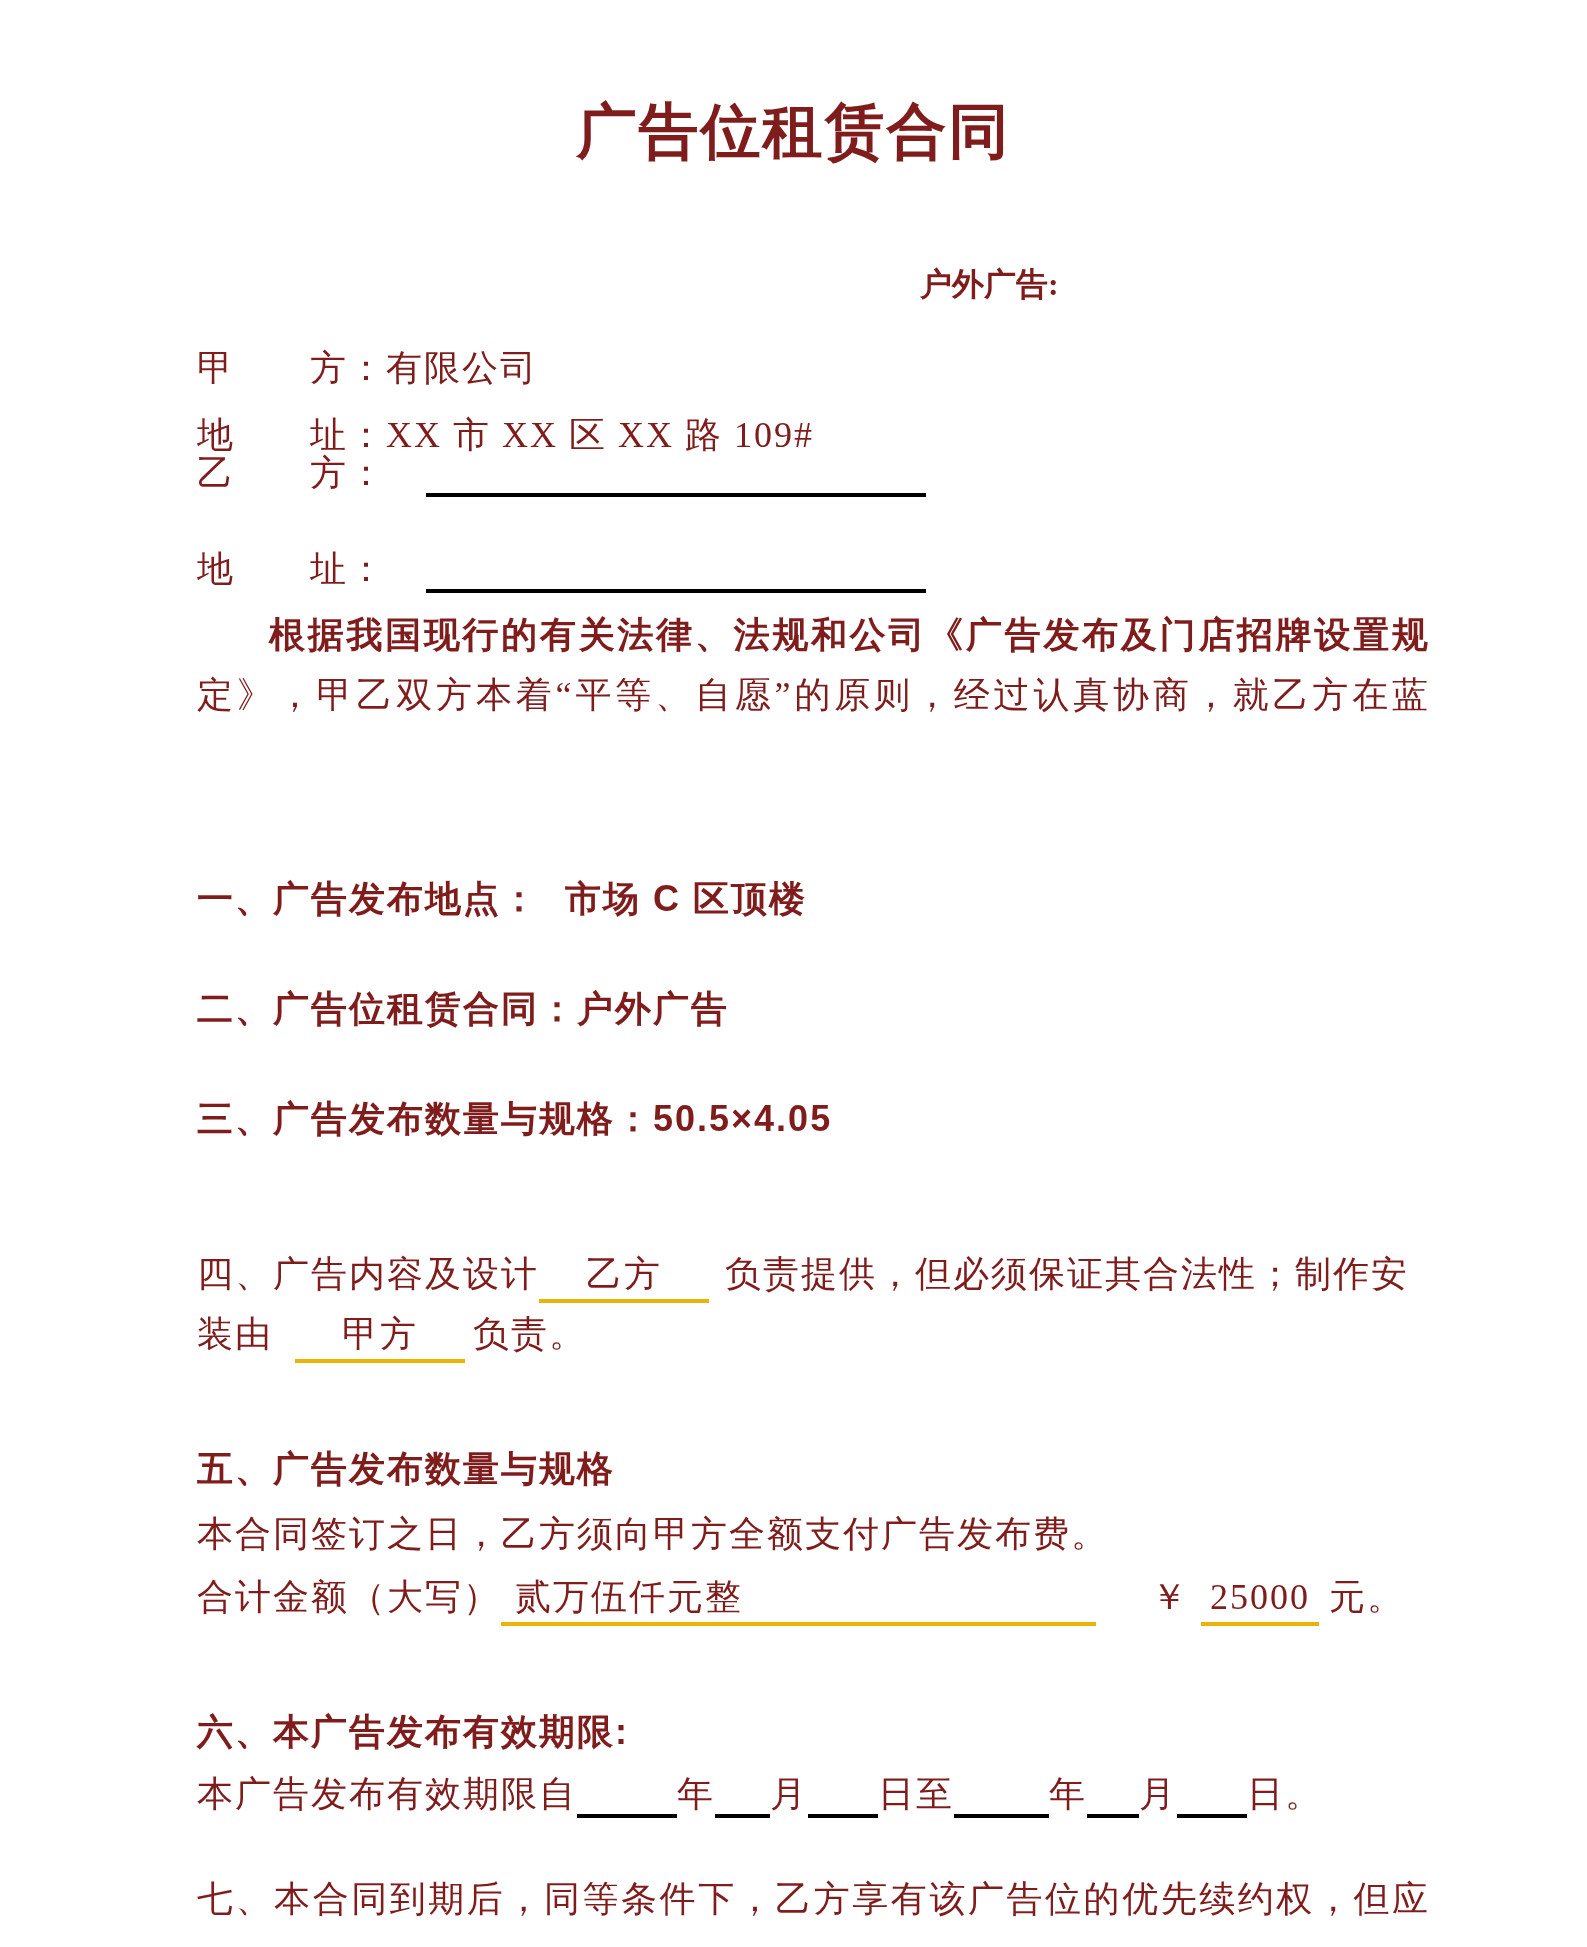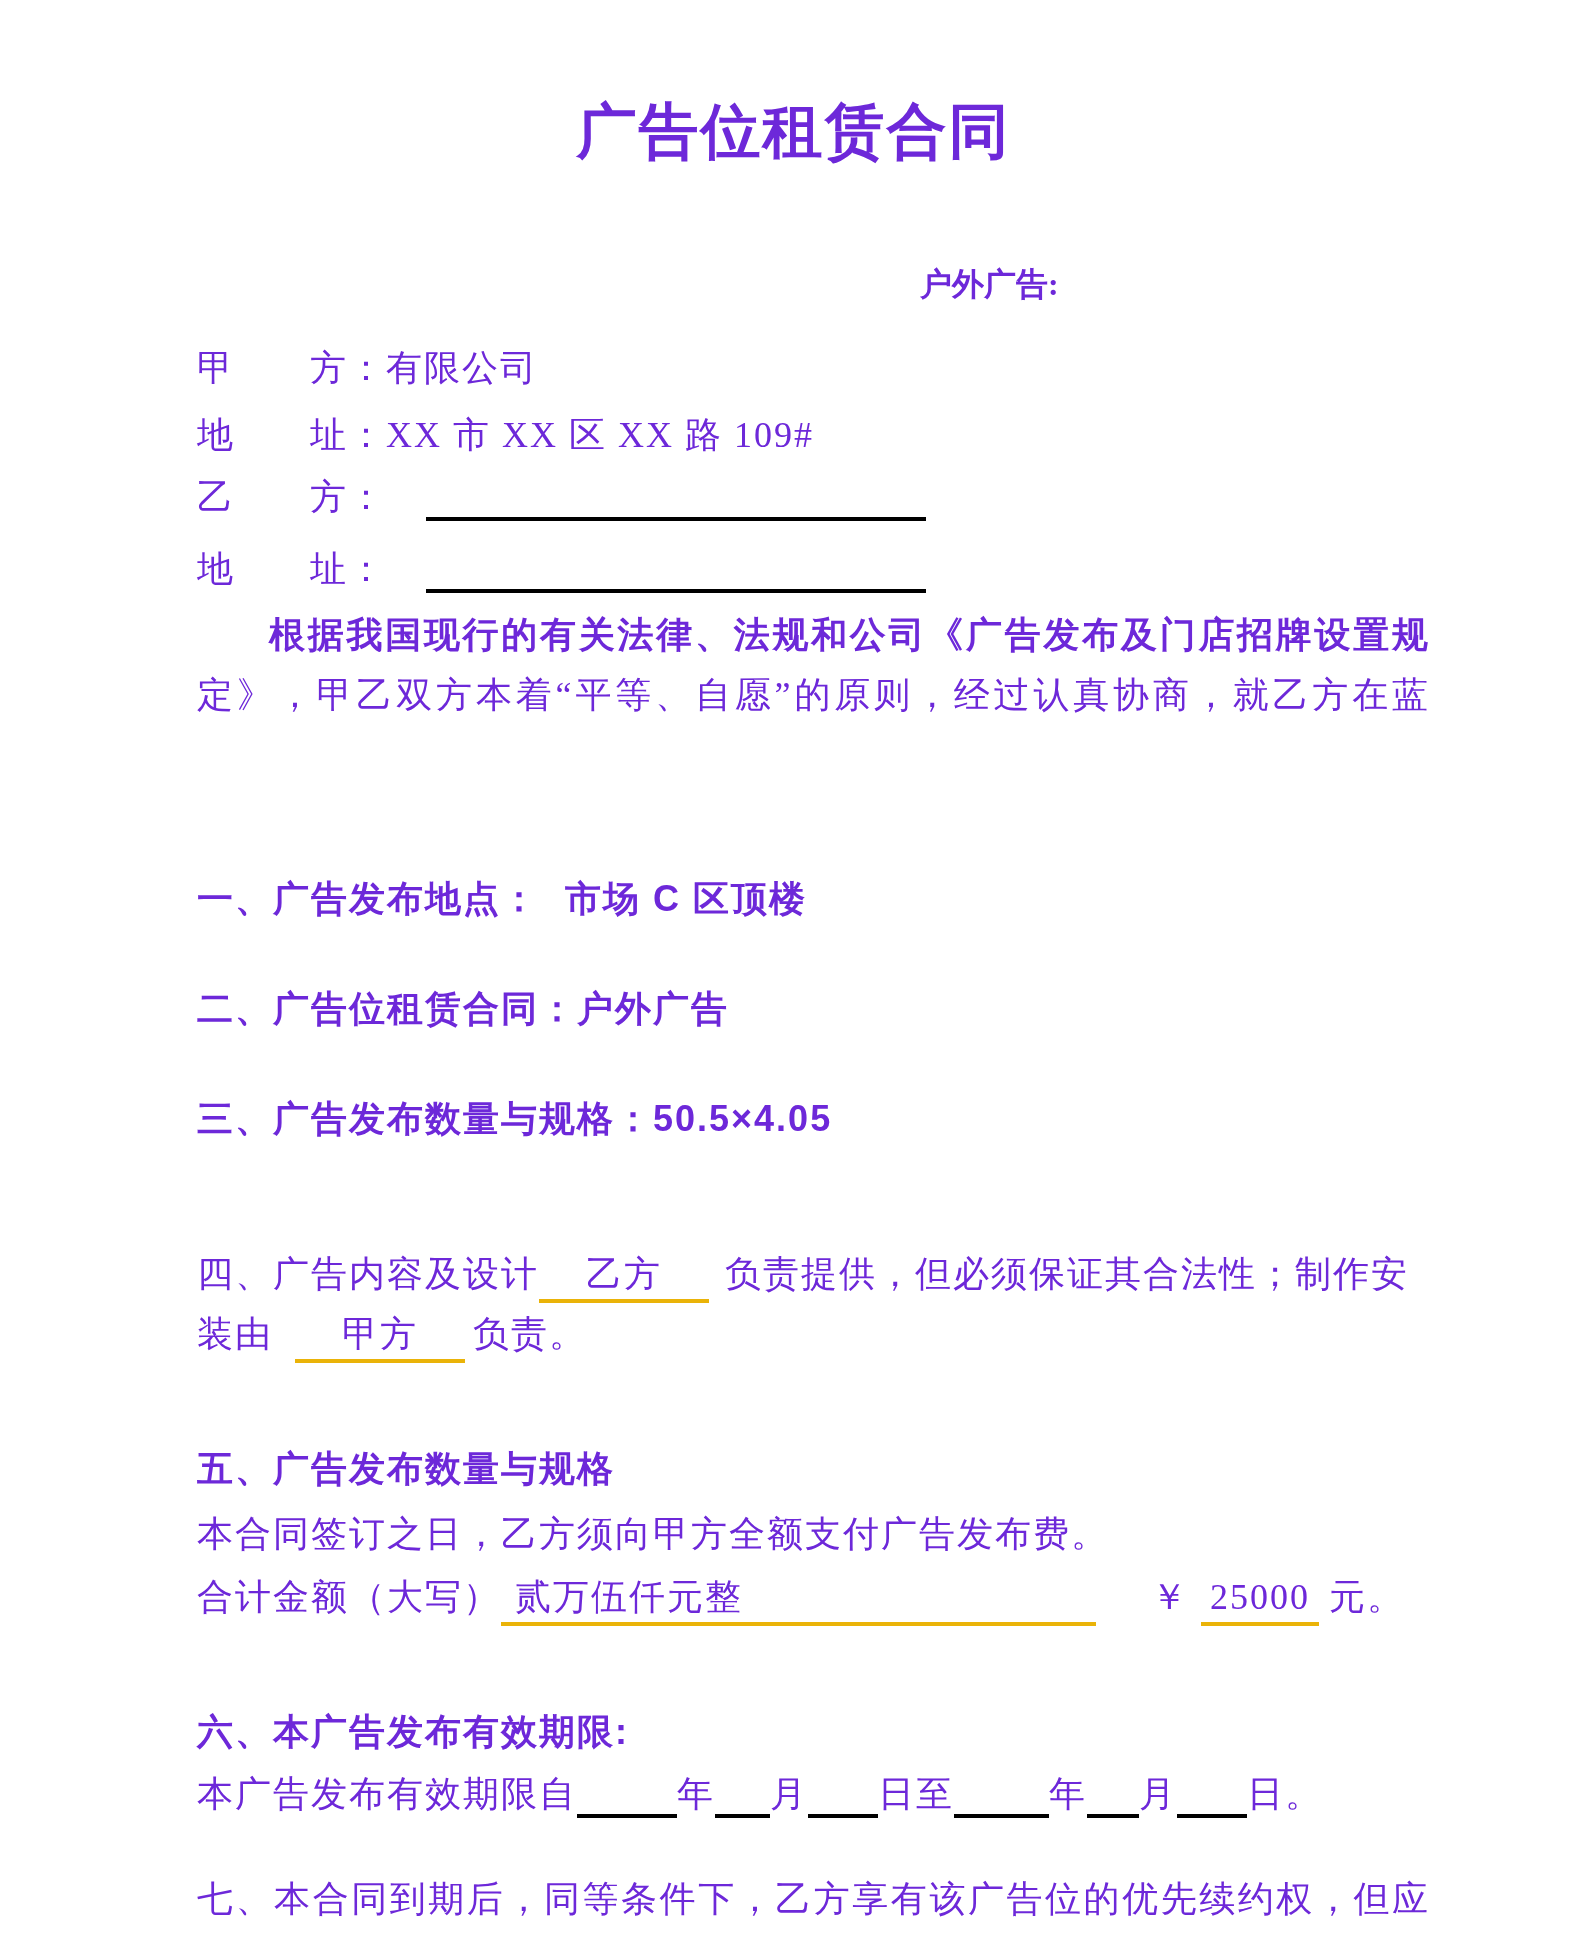--- a/index.html
+++ b/index.html
@@ -2,21 +2,21 @@
 <html><head>
 <meta charset="utf-8">
 <style>
   * { box-sizing: border-box; margin: 0; padding: 0; }
   html, body { background: #ffffff; }
   .page {
     position: relative;
     width: 1587px;
     height: 1947px;
     background: #ffffff;
-    color: #6d28d9;
+    color: #7f1d1d;
     font-family: "Liberation Serif", "DejaVu Serif", serif;
     font-size: 36px;
     letter-spacing: 2px;
     overflow: hidden;
   }
   .hei {
     font-family: "Liberation Sans", "DejaVu Sans", sans-serif;
     font-weight: bold;
   }
   .doc-title {
@@ -87,21 +87,21 @@
 <div class="page">
 
   <div class="doc-title hei">广告位租赁合同</div>
 
   <div class="contract-no">户外广告:</div>
 
   <div class="row" style="top:345px"><span>甲</span><span class="pgap"></span><span>方：</span><span>有限公司</span></div>
 
   <div class="row" style="top:412px"><span>地</span><span class="pgap"></span><span>址：</span><span>XX 市 XX 区 XX 路 109#</span></div>
 
-  <div class="row" style="top:474px"><span>乙</span><span class="pgap"></span><span>方：</span><span class="blank-long"></span></div>
+  <div class="row" style="top:450px"><span>乙</span><span class="pgap"></span><span>方：</span><span class="blank-long"></span></div>
 
   <div class="row" style="top:546px"><span>地</span><span class="pgap"></span><span>址：</span><span class="blank-long"></span></div>
 
   <div class="row j indent2" style="top:612px">根据我国现行的有关法律、法规和公司《广告发布及门店招牌设置规</div>
   <div class="row j" style="top:672px">定》，甲乙双方本着“平等、自愿”的原则，经过认真协商，就乙方在蓝</div>
 
   <div class="row hei" style="top:876px"><span>一、广告发布地点：</span><span class="sval">市场 C 区顶楼</span></div>
 
   <div class="row hei" style="top:986px"><span>二、广告位租赁合同：</span><span>户外广告</span></div>
 

